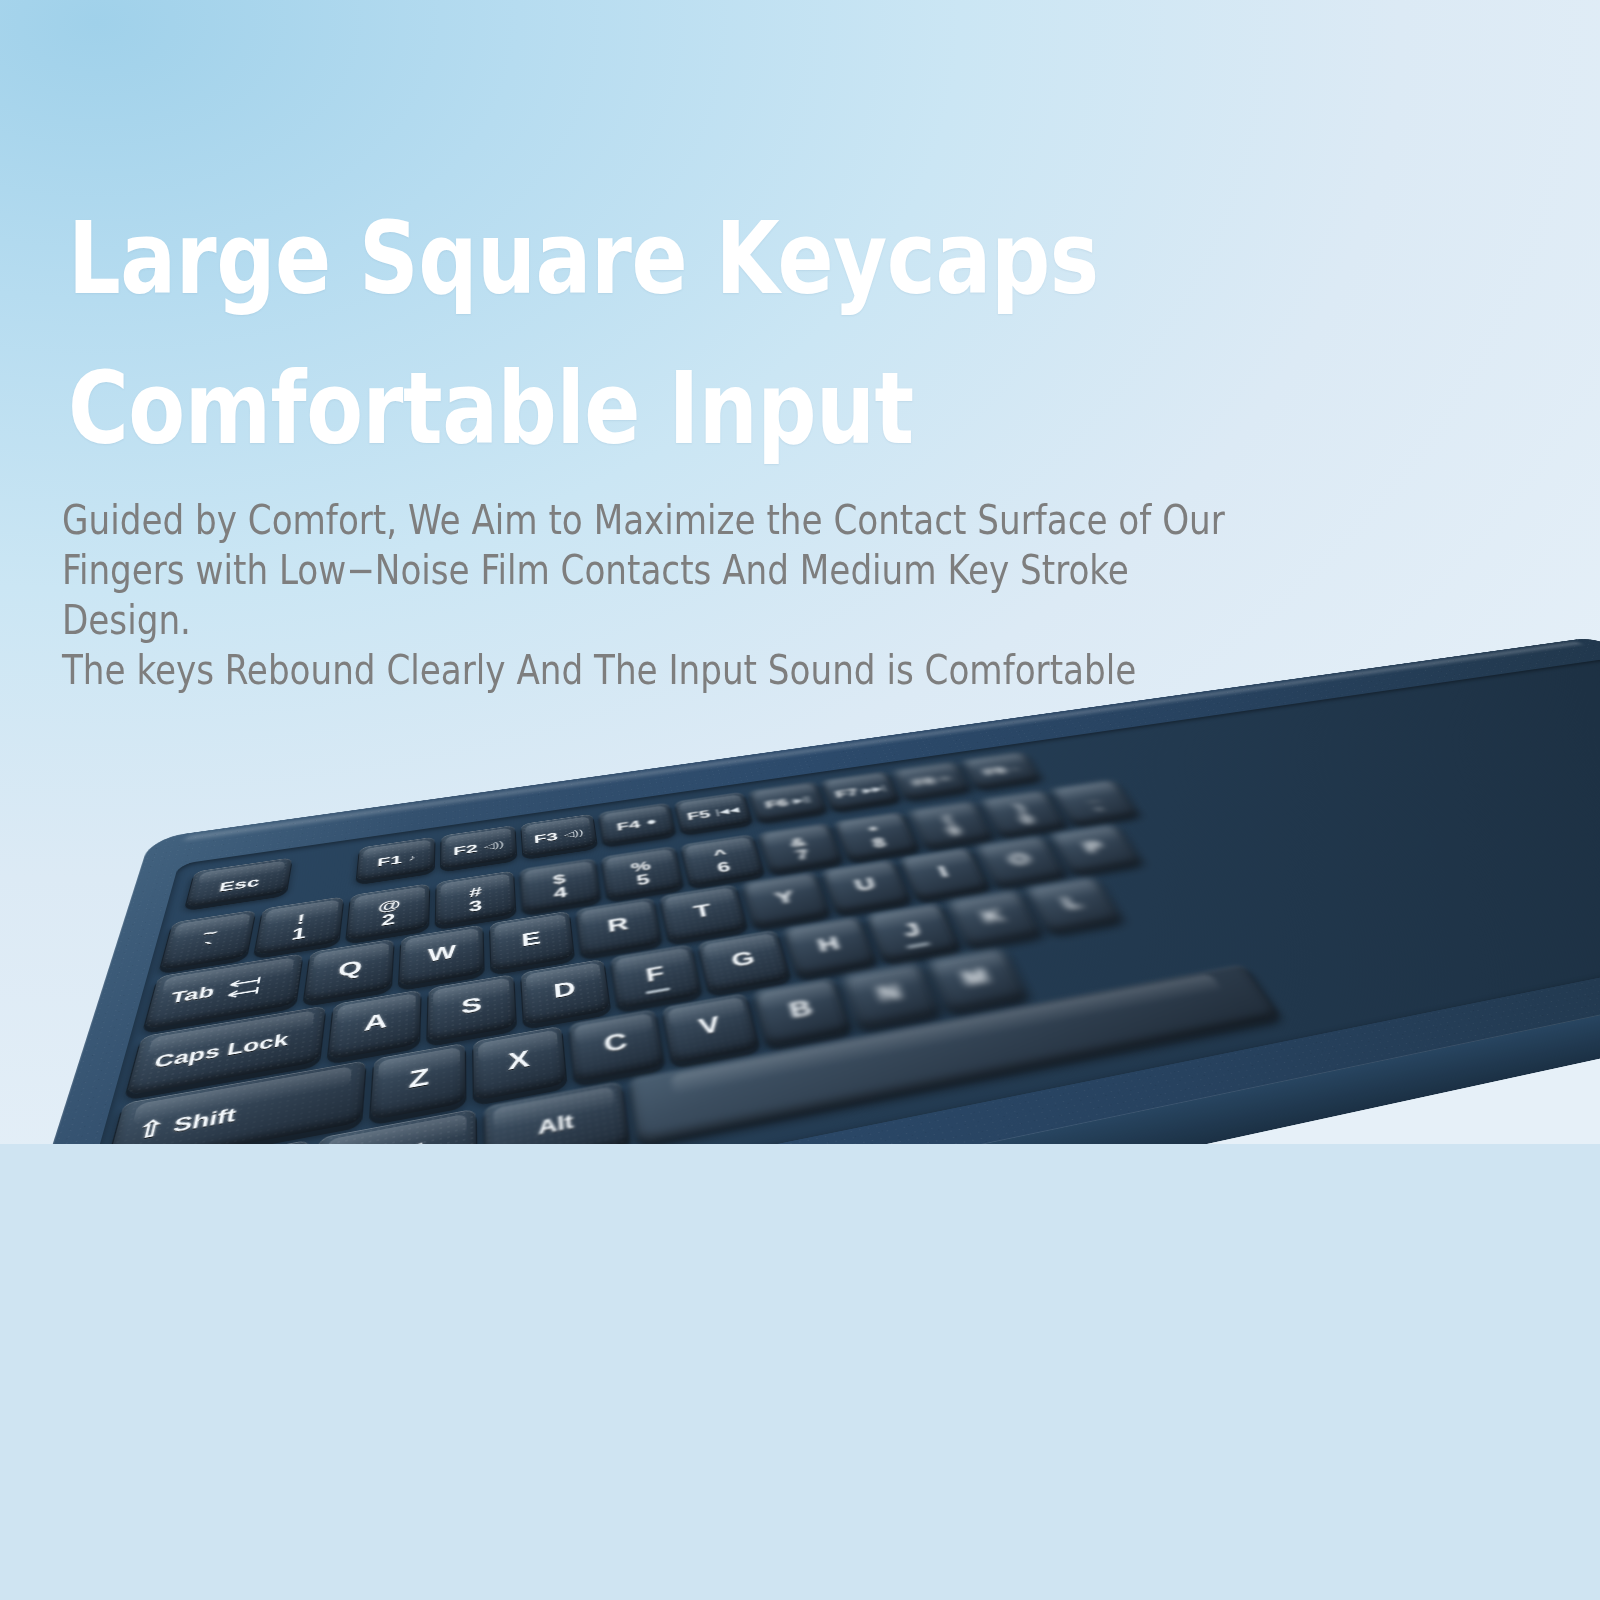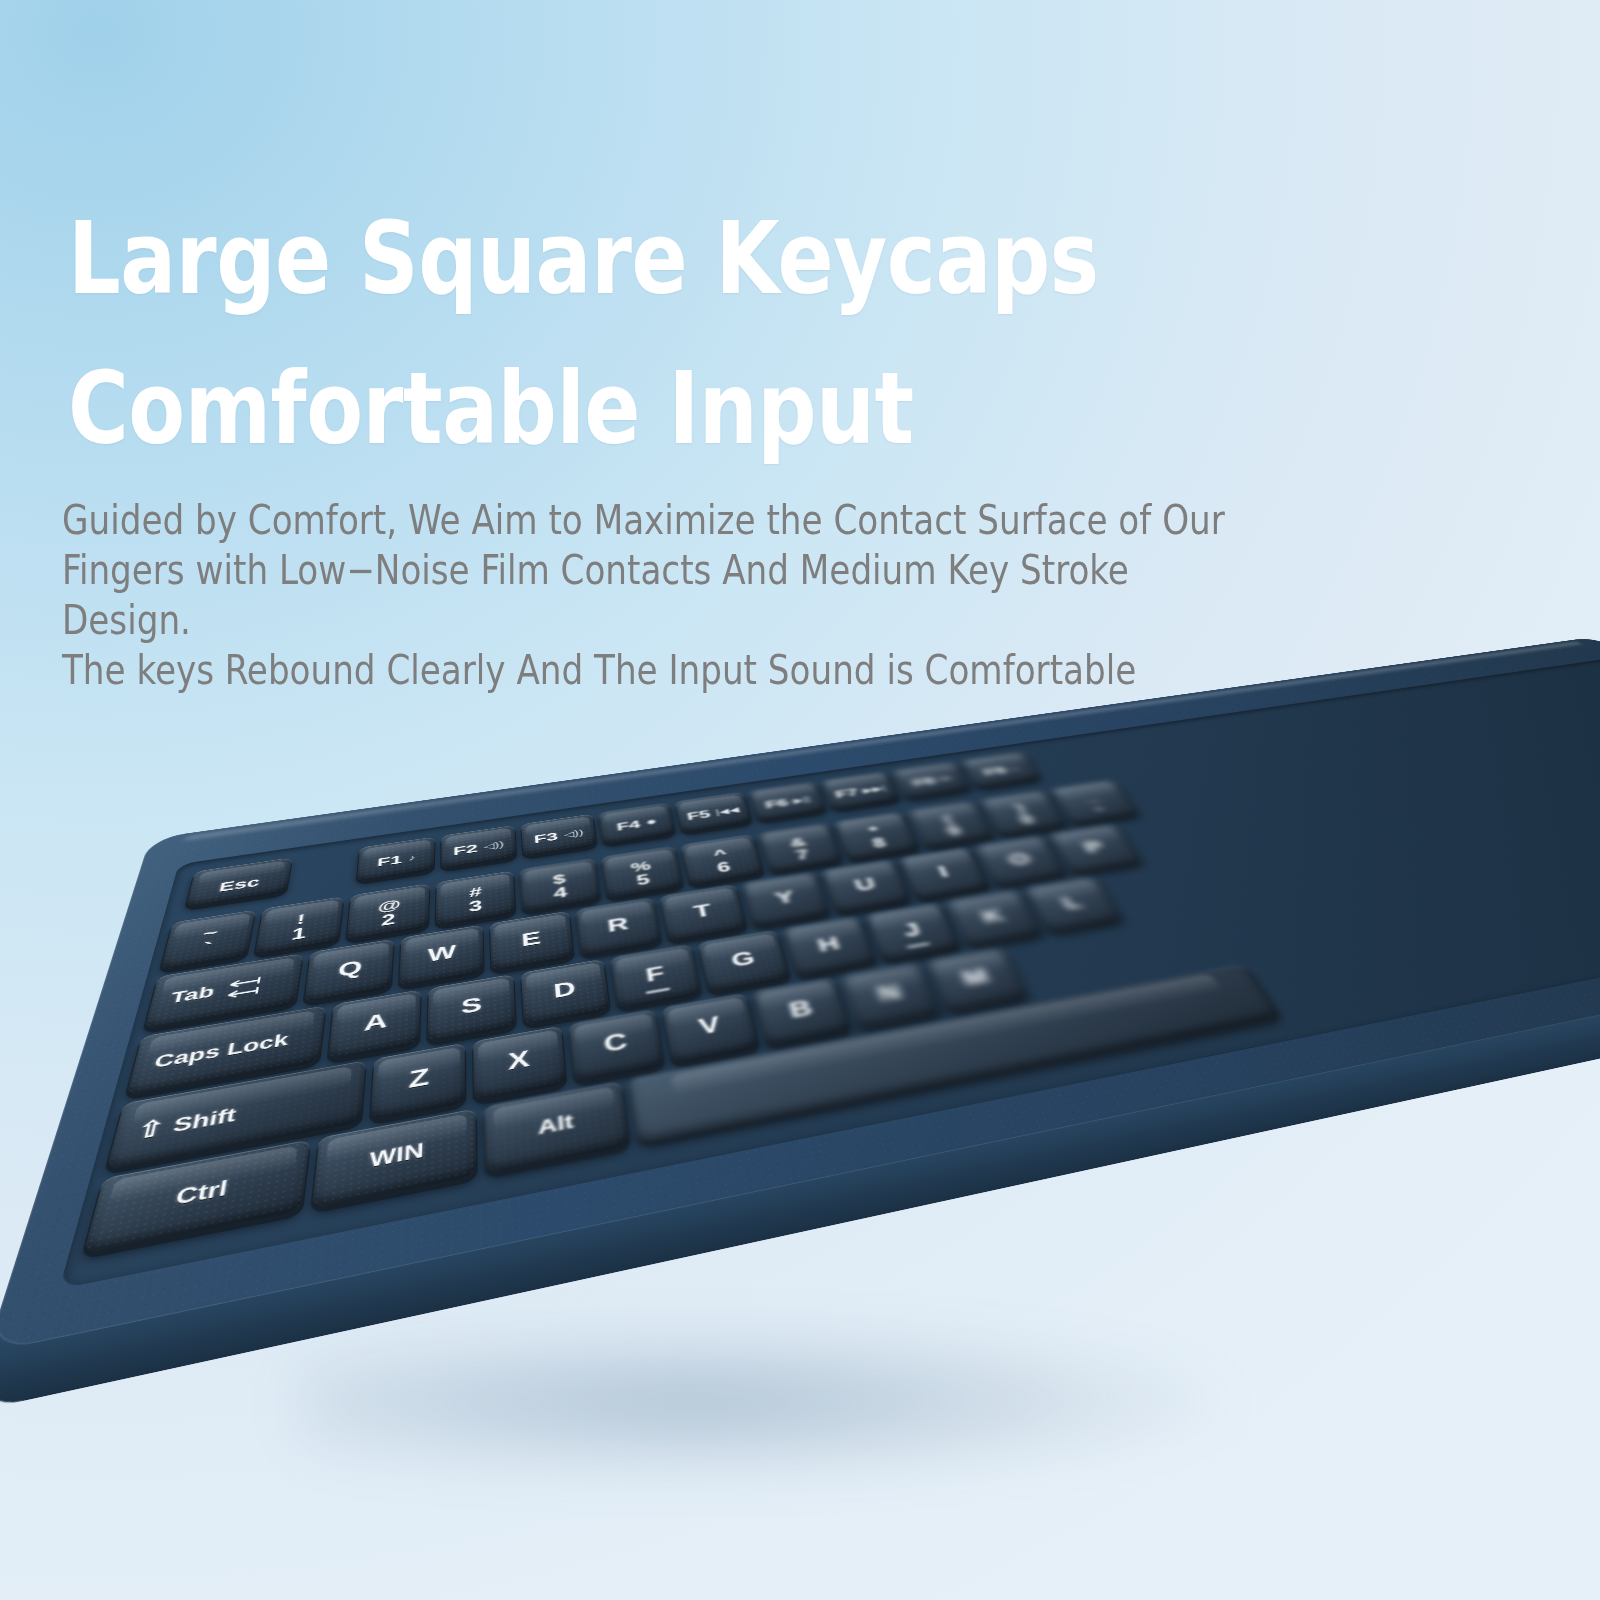--- a/index.html
+++ b/index.html
@@ -2,21 +2,21 @@
 <html><head>
 <meta charset="utf-8">
 <style>
   html,body{margin:0;padding:0;}
   body{
     width:1600px;height:1600px;overflow:hidden;
     font-family:"Liberation Sans", sans-serif;
     background:#cfe4f2;
   }
   #stage{
-    position:relative;width:1600px;height:1600px;overflow:hidden;
+    position:relative;width:1600px;height:1144px;overflow:hidden;
     background:
       radial-gradient(120% 110% at 6% 2%, #a0d1ea 0%, #b6dcf0 22%, #cbe6f4 45%, #dceaf5 68%, #e6f0f8 100%);
   }
   
   #headline{
     position:absolute;left:68px;top:118px;width:1300px;
     color:#ffffff;
     font-family:"DejaVu Sans Condensed","Liberation Sans",sans-serif;
     font-weight:700;
     font-size:99px;

